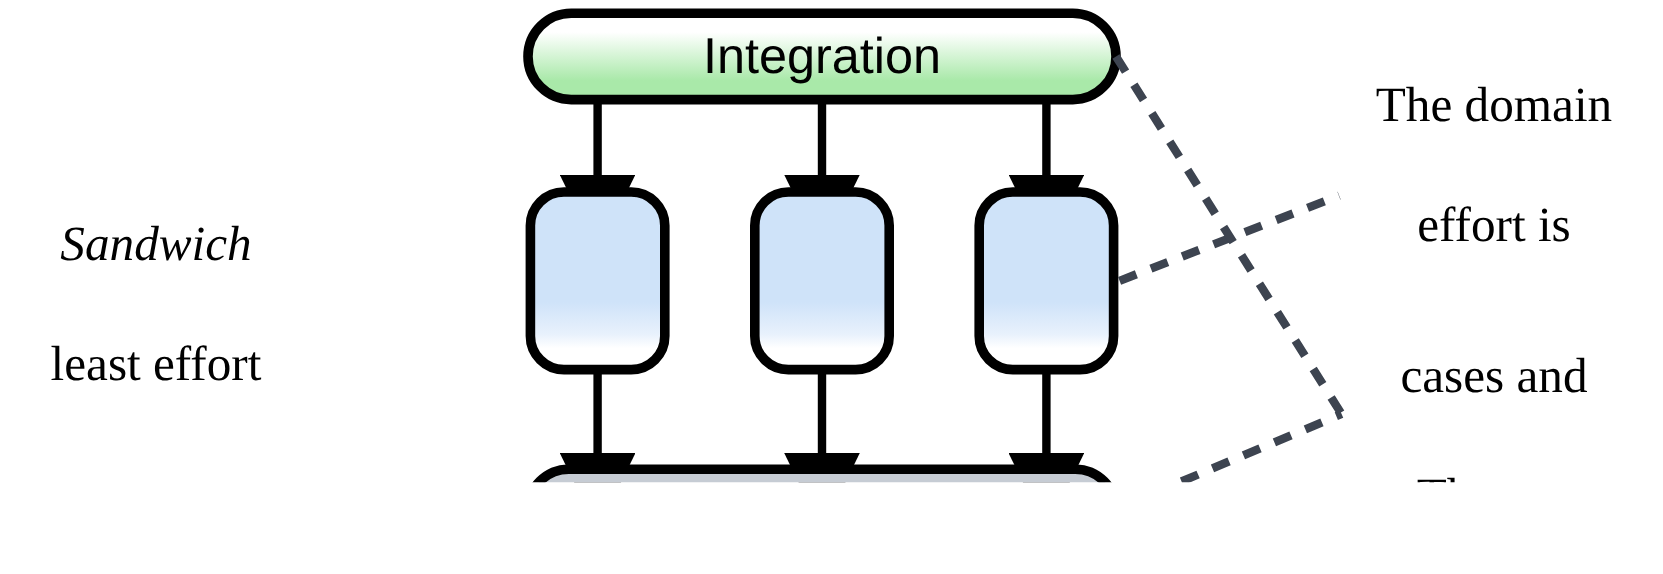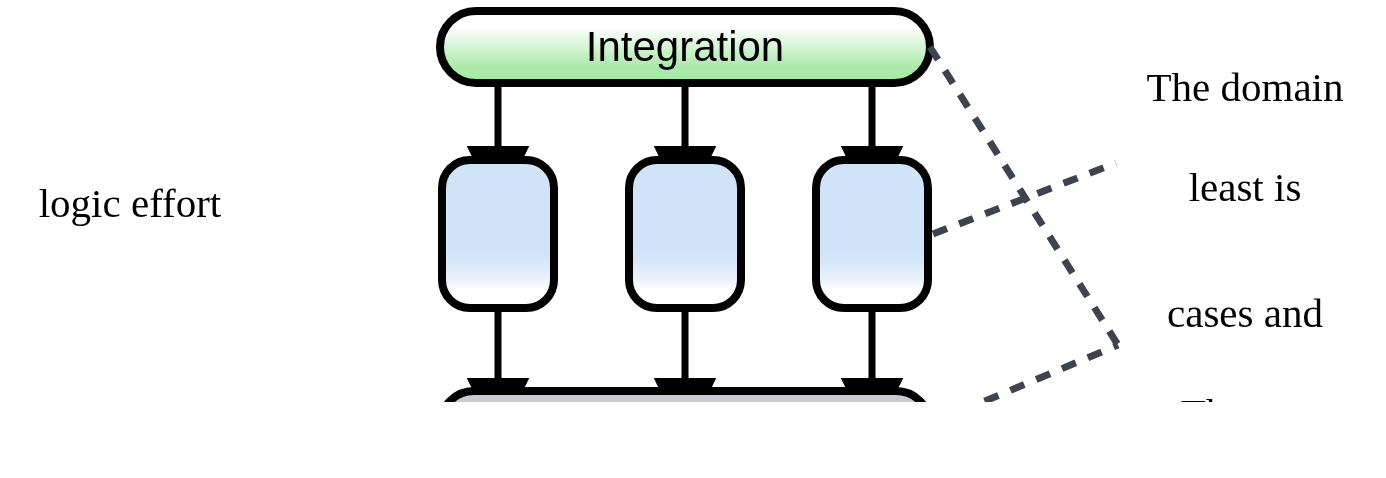--- a/index.html
+++ b/index.html
@@ -124,27 +124,28 @@
       <path d="M933,234 L1116,163"></path>
       <path d="M930,47 L1118,345"></path>
       <path d="M933,423 L1118,345"></path>
     </g>
   </svg>
 
   <div class="box-label" id="label-integration">Integration</div>
 
 
   <div class="note-block" id="note-left">
-    <span class="note-line">logic effort</span>
+    <span class="note-line em">Sandwich</span>
+    <span class="note-line">least effort</span>
     
   </div>
 
   <div class="note-block" id="note-right-top">
     <span class="note-line">The domain</span>
-    <span class="note-line">least is</span>
+    <span class="note-line">effort is</span>
   </div>
 
   <div class="note-block" id="note-right-bottom">
     <span class="note-line">cases and</span>
     <span class="note-line">The use</span>
     
     
   </div>
 
 </div>

